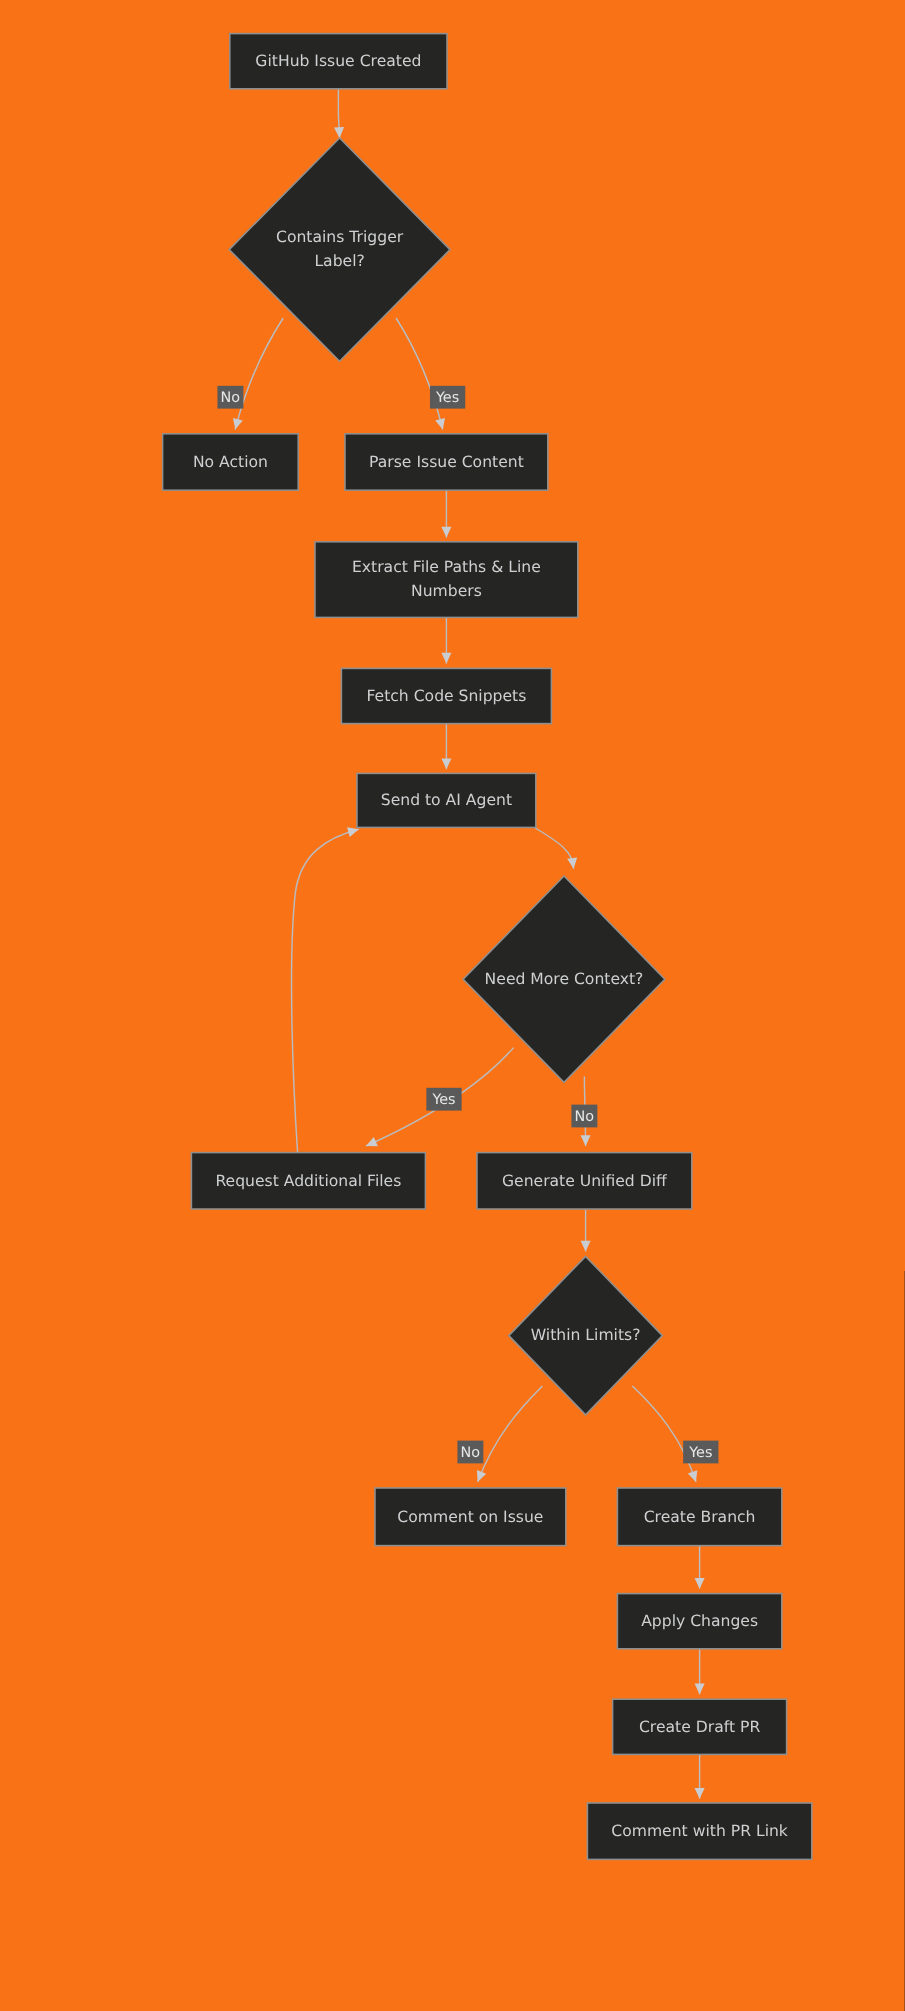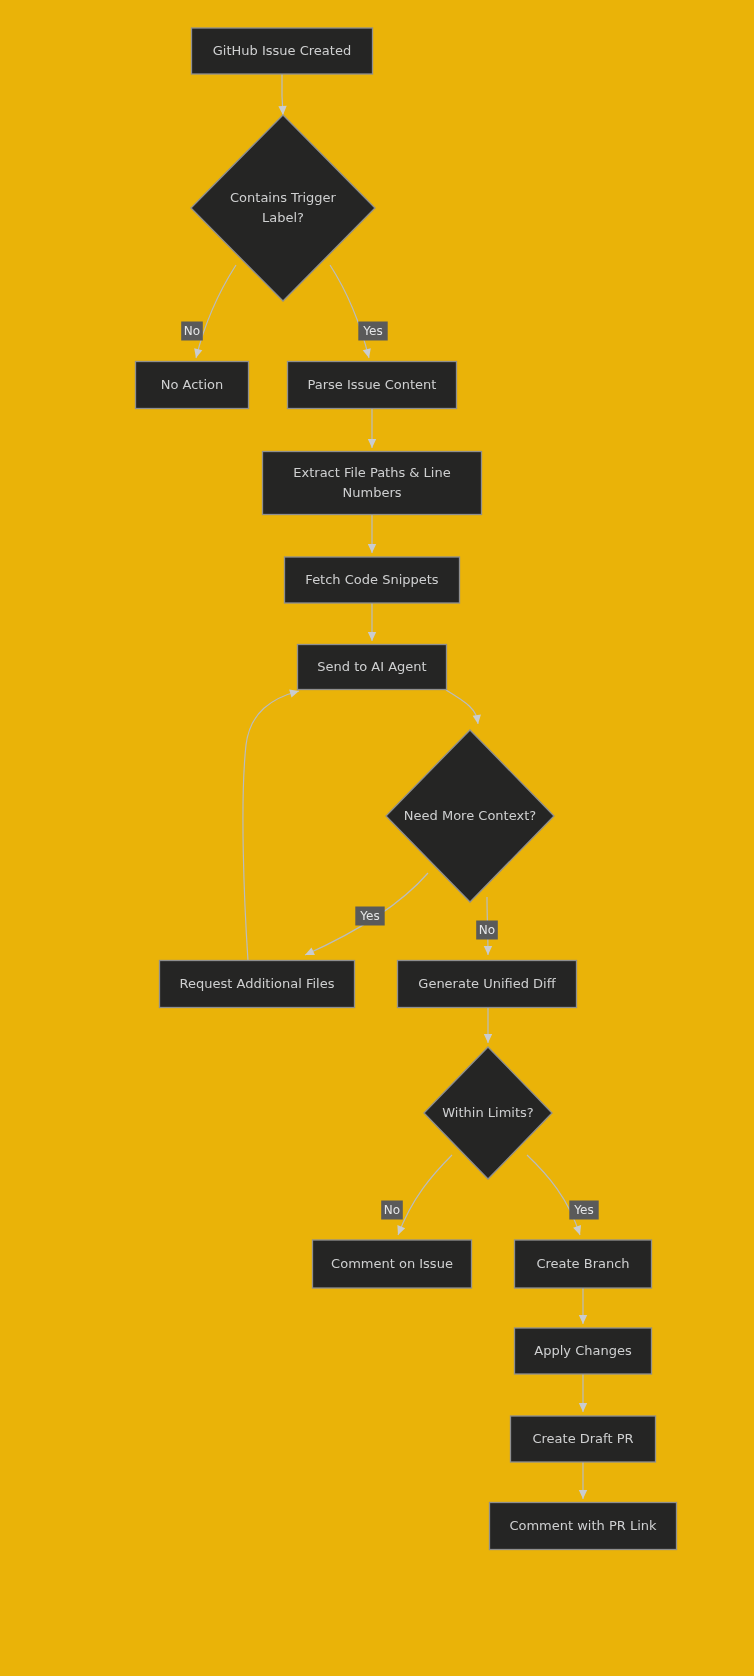--- a/index.html
+++ b/index.html
@@ -10,21 +10,21 @@
   body {
     width: 754px;
     height: 1676px;
     overflow: hidden;
     font-family: "DejaVu Sans", "Liberation Sans", sans-serif;
   }
   #diagram-root {
     position: relative;
     width: 754px;
     height: 1676px;
-    background: #eab308;
+    background: #f97316;
   }
   svg#flowchart {
     display: block;
     width: 754px;
     height: 1676px;
   }
   .node-shape {
     fill: #252524;
     stroke: #8f8f8f;
     stroke-width: 1.3;

